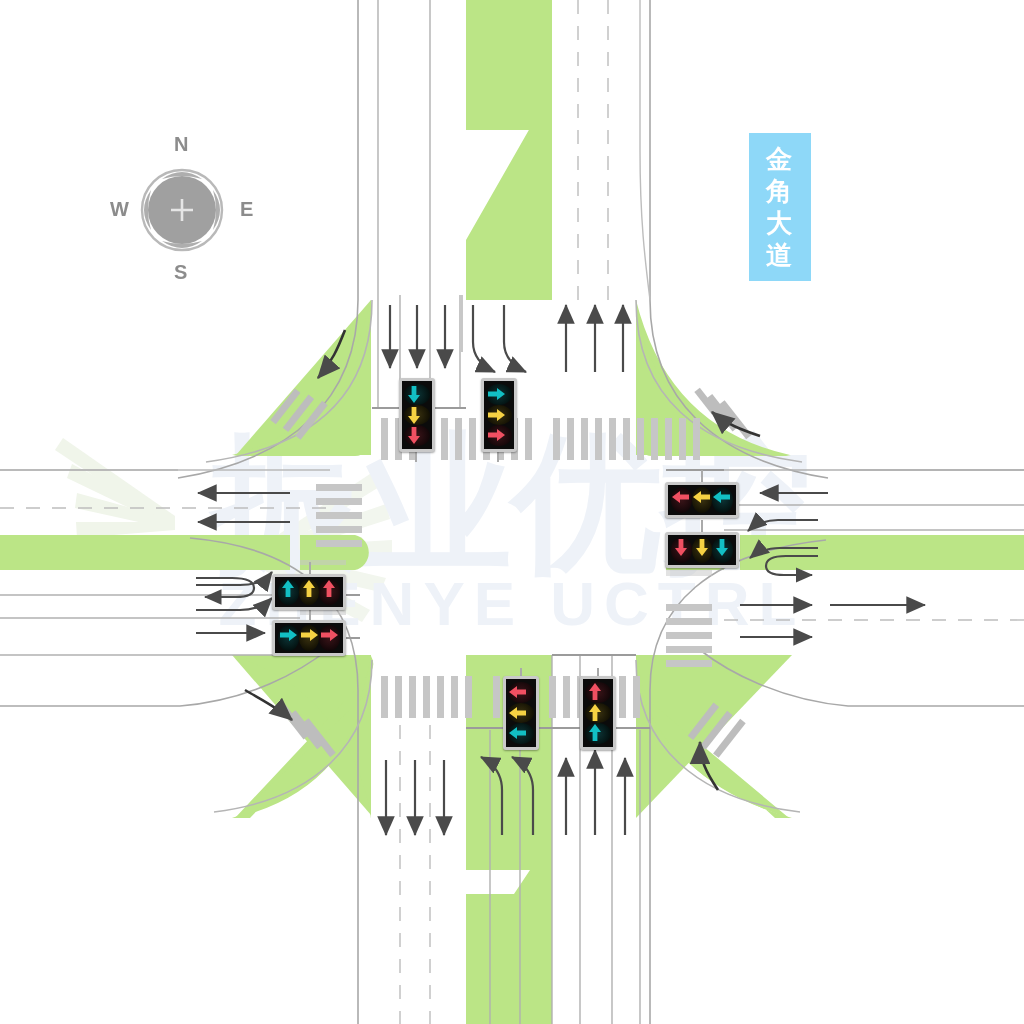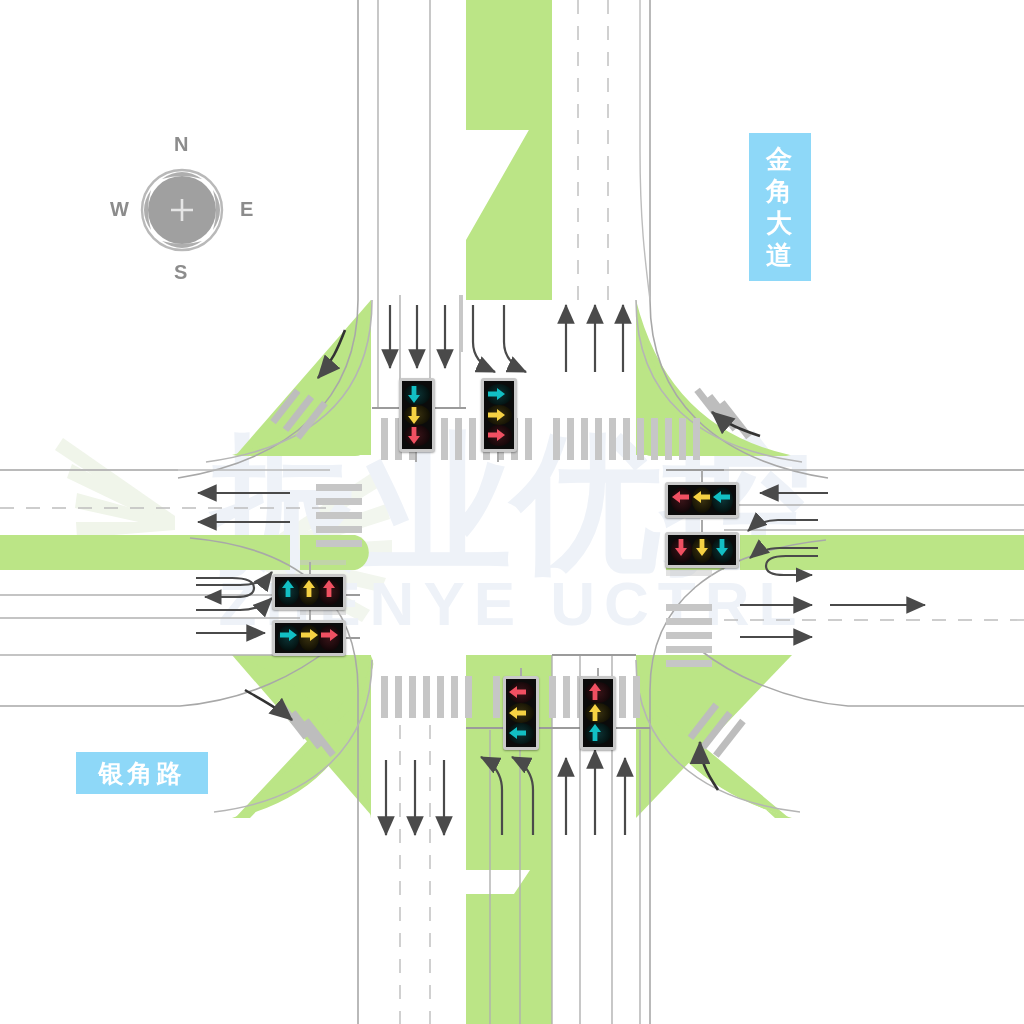--- a/index.html
+++ b/index.html
@@ -479,15 +479,14 @@
   <div class="cdir" style="left:64px;top:8px;">N</div>
   <div class="cdir" style="left:130px;top:73px;">E</div>
   <div class="cdir" style="left:64px;top:136px;">S</div>
   <div class="cdir" style="left:0px;top:73px;">W</div>
 </div>
 
 <div class="road-label" id="label-jinjiao" style="white-space: pre-line;">金
 角
 大
 道</div>
-<div class="road-label" id="label-yinjiao">银角路</div>
 
 </div>
 
 </body></html>

